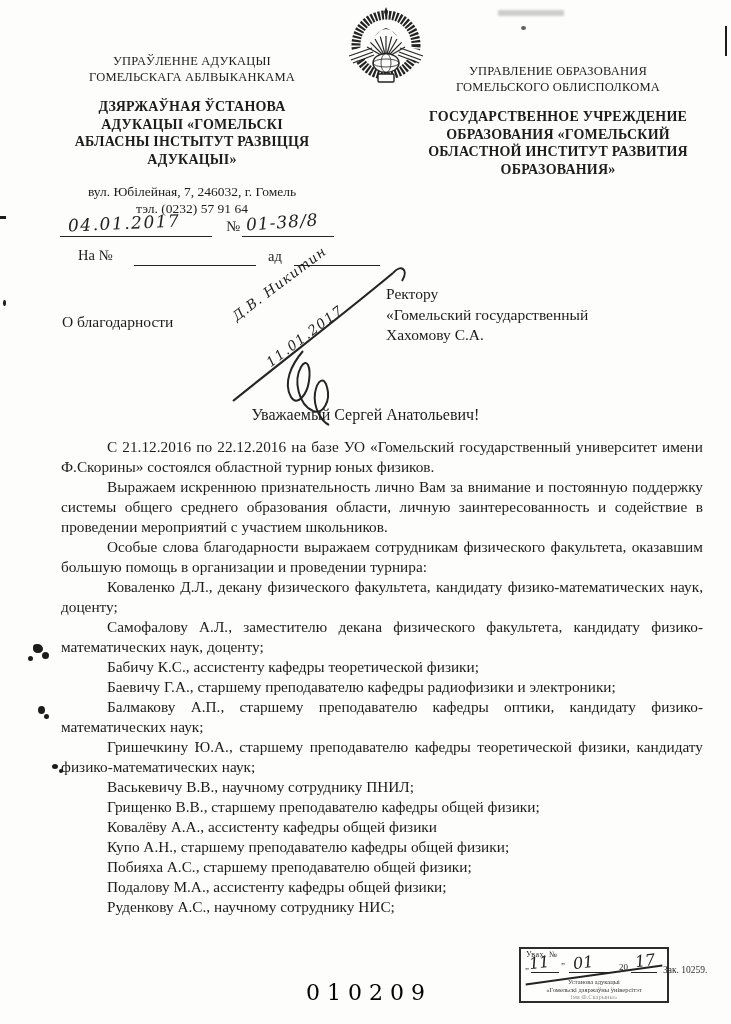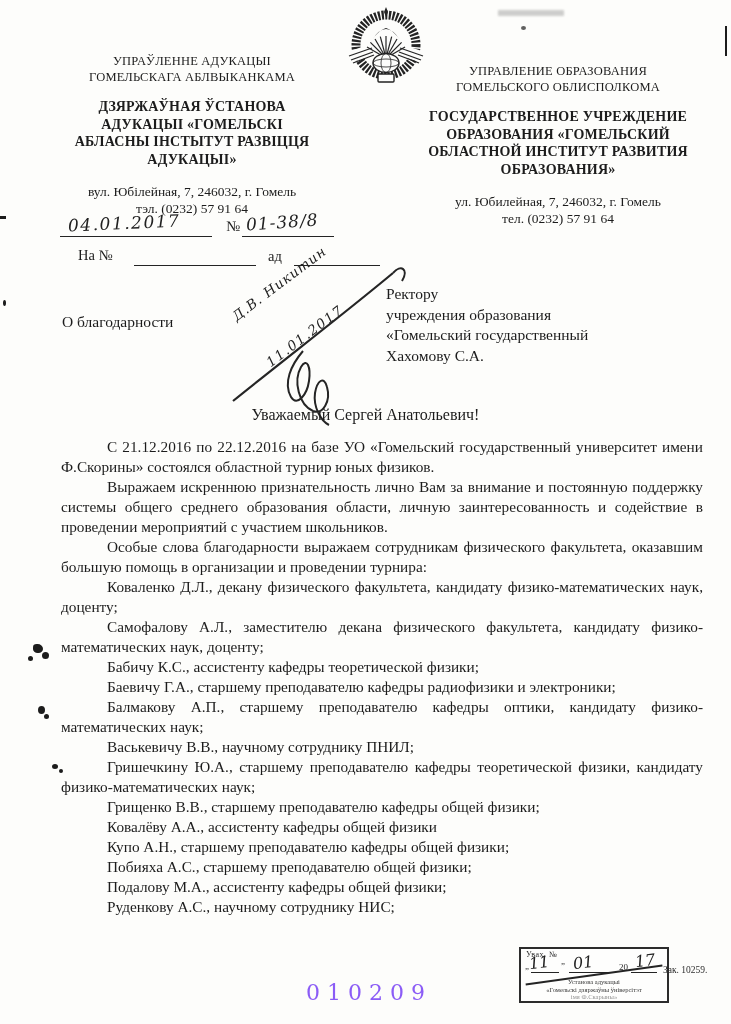--- a/index.html
+++ b/index.html
@@ -32,21 +32,21 @@
   .res-date{font-size:13.5px;letter-spacing:1.5px;transform:rotate(-37deg);transform-origin:left top;}
   
   .stamp{width:146px;height:52px;border:2.5px solid #2c2c2c;background:rgba(255,255,255,.6);}
   .stamp-label{position:absolute;left:5px;top:1px;font-size:8px;letter-spacing:.5px;color:#2a2a2a;}
   .stamp-org{position:absolute;left:0;right:0;top:29px;text-align:center;font-size:6.5px;line-height:7.6px;color:#383838;}
   .stamp-hand{position:absolute;font-size:16px;transform:rotate(-7deg);}
   .stamp-20{position:absolute;font-size:9px;color:#2a2a2a;}
   .stamp-strike{position:absolute;left:4px;top:25px;width:138px;height:1.6px;background:#242424;transform:rotate(-8deg);}
   .stamp-q{position:absolute;font-size:9px;color:#2a2a2a;}
   .zak{font-size:9.5px;color:#2e2e2e;}
-  .serial{font-family:"DejaVu Serif",serif;font-size:22px;letter-spacing:7px;color:#8b5cf6;}
+  .serial{font-family:"DejaVu Serif",serif;font-size:22px;letter-spacing:7px;color:#000000;}
   
   .speck{position:absolute;background:#1c1c1c;border-radius:50%;}
   .smudge{position:absolute;background:#777;opacity:.35;filter:blur(1px);}
 </style>
 </head>
 <body>
 
 <div class="page">
 
   <div class="abs" style="left:345px;top:6px;width:82px;height:78px;">
@@ -95,24 +95,20 @@
     </div>
   </div>
 
   <div class="abs org-col" style="left:398px;top:64px;width:320px;">
     <div class="org-authority pre">УПРАВЛЕНИЕ ОБРАЗОВАНИЯ
 ГОМЕЛЬСКОГО ОБЛИСПОЛКОМА</div>
     <div class="org-name pre">ГОСУДАРСТВЕННОЕ УЧРЕЖДЕНИЕ
 ОБРАЗОВАНИЯ «ГОМЕЛЬСКИЙ
 ОБЛАСТНОЙ ИНСТИТУТ РАЗВИТИЯ
 ОБРАЗОВАНИЯ»</div>
-    <div class="org-addr">
-      <div>ул. Юбилейная, 7, 246032, г. Гомель</div>
-      <div>тел. (0232) 57 91 64</div>
-    </div>
   </div>
 
   <div class="abs ref" style="left:58px;top:214px;width:330px;height:58px;">
     <div class="abs hand hand-date" style="left:10px;top:-1px;">04.01.2017</div>
     <div class="abs uline" style="left:2px;top:22px;width:152px;"></div>
     <div class="abs" style="left:168px;top:4px;">№</div>
     <div class="abs hand hand-num" style="left:188px;top:-2px;">01-38/8</div>
     <div class="abs uline" style="left:184px;top:22px;width:92px;"></div>
     <div class="abs" style="left:20px;top:33px;">На №</div>
     <div class="abs uline" style="left:76px;top:51px;width:122px;"></div>
@@ -127,38 +123,37 @@
       <path d="M8,146 C60,104 120,58 168,18" stroke="#252525" stroke-width="2.2" fill="none"></path>
       <path d="M168,18 C176,9 184,14 177,26" stroke="#252525" stroke-width="2" fill="none"></path>
       <path d="M78,96 C66,110 58,128 66,142 C72,152 82,140 84,126 C86,112 82,102 76,112 C68,126 74,150 88,156 C98,160 106,146 102,132 C99,120 92,126 90,138 C88,152 96,166 104,170" stroke="#252525" stroke-width="2" fill="none"></path>
     </svg>
     <div class="abs hand res-name" style="left:4px;top:56px;">Д.В. Никитин</div>
     <div class="abs hand res-date" style="left:38px;top:102px;">11.01.2017</div>
   </div>
 
   <div class="abs addressee" style="left:386px;top:284px;width:300px;">
     <div>Ректору</div>
-    <div>учреждения образования</div>
     <div>«Гомельский государственный</div>
     <div>Хахомову С.А.</div>
   </div>
 
   <div class="abs salutation" style="left:0;top:406px;">Уважаемый Сергей Анатольевич!</div>
 
   <div class="abs body-text" style="left:61px;top:437px;">
     <p>С 21.12.2016 по 22.12.2016 на базе УО «Гомельский государственный университет имени Ф.Скорины» состоялся областной турнир юных физиков.</p>
     <p>Выражаем искреннюю признательность лично Вам за внимание и постоянную поддержку системы общего среднего образования области, личную заинтересованность и содействие в проведении мероприятий с участием школьников.</p>
     <p>Особые слова благодарности выражаем сотрудникам физического факультета, оказавшим большую помощь в организации и проведении турнира:</p>
     <p>Коваленко Д.Л., декану физического факультета, кандидату физико-математических наук, доценту;</p>
     <p>Самофалову А.Л., заместителю декана физического факультета, кандидату физико-математических наук, доценту;</p>
     <p>Бабичу К.С., ассистенту кафедры теоретической физики;</p>
     <p>Баевичу Г.А., старшему преподавателю кафедры радиофизики и электроники;</p>
     <p>Балмакову А.П., старшему преподавателю кафедры оптики, кандидату физико-математических наук;</p>
+    <p>Гришечкину Ю.А., старшему преподавателю кафедры теоретической физики, кандидату физико-математических наук;</p>
     <p>Васькевичу В.В., научному сотруднику ПНИЛ;</p>
-    <p>Гришечкину Ю.А., старшему преподавателю кафедры теоретической физики, кандидату физико-математических наук;</p>
     <p>Грищенко В.В., старшему преподавателю кафедры общей физики;</p>
     <p>Ковалёву А.А., ассистенту кафедры общей физики</p>
     <p>Купо А.Н., старшему преподавателю кафедры общей физики;</p>
     <p>Побияха А.С., старшему преподавателю общей физики;</p>
     <p>Подалову М.А., ассистенту кафедры общей физики;</p>
     <p>Руденкову А.С., научному сотруднику НИС;</p>
   </div>
 
   <div class="abs stamp" style="left:519px;top:947px;">
     <div class="stamp-label">Увах. №</div>

